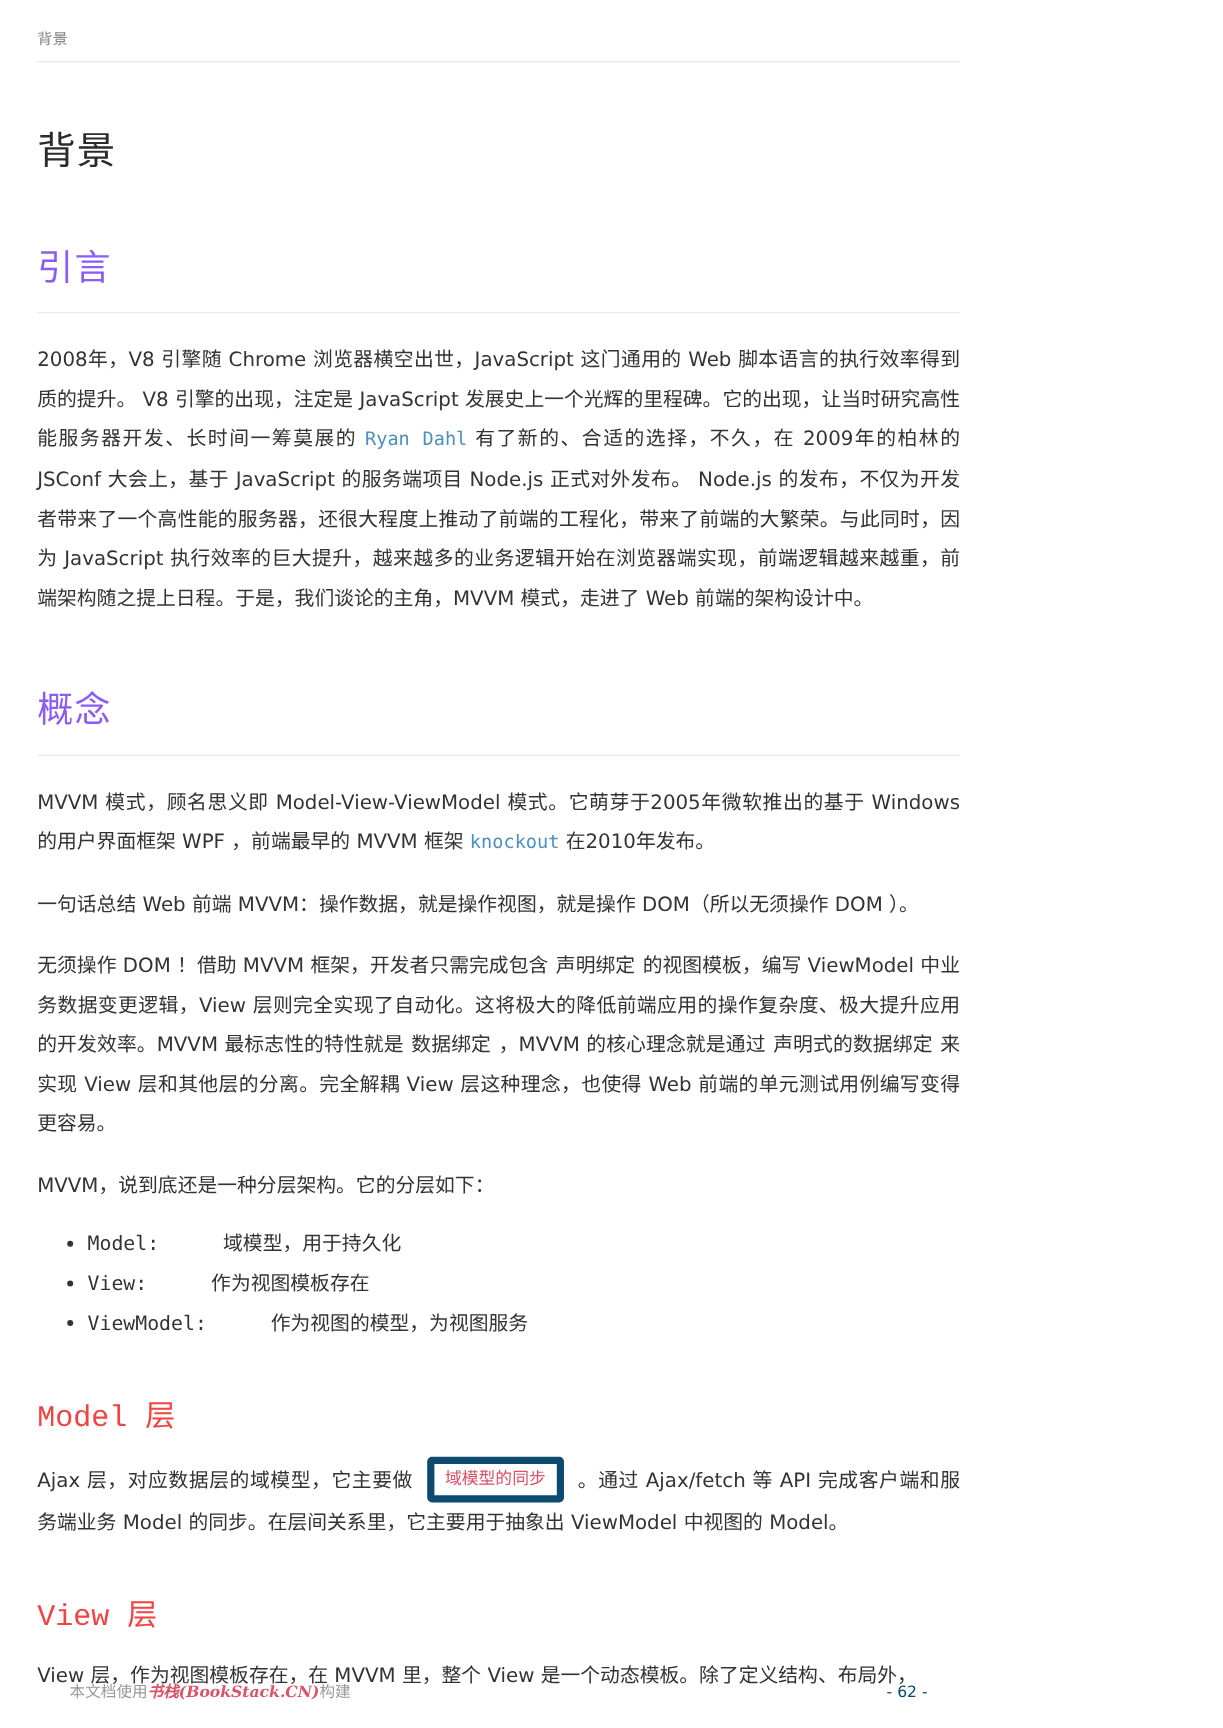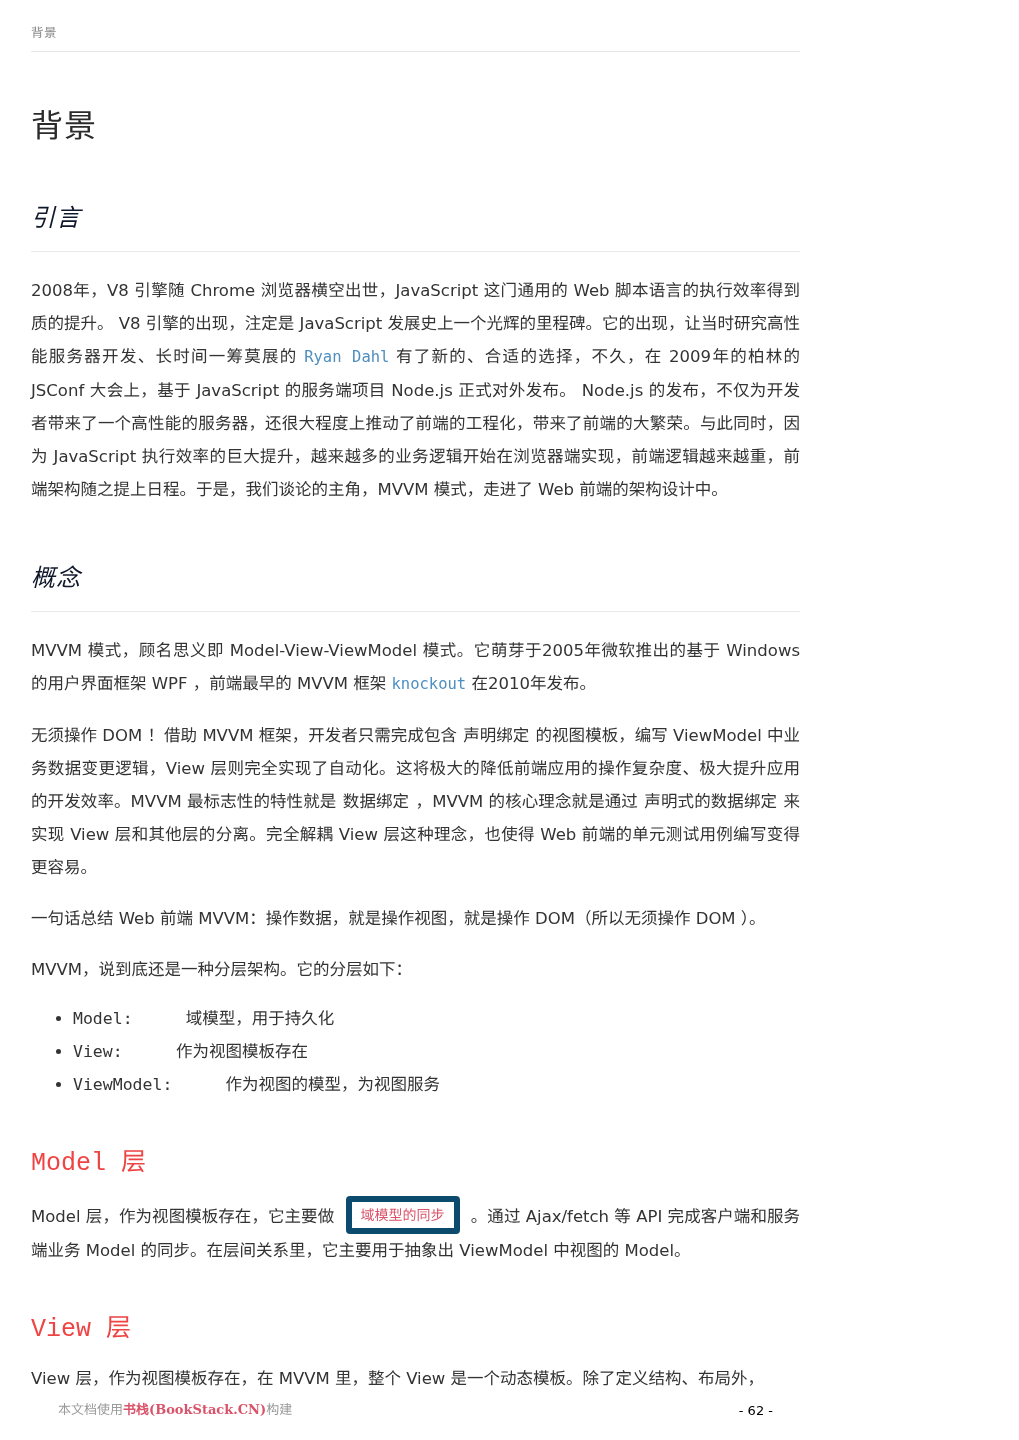--- a/index.html
+++ b/index.html
@@ -37,26 +37,25 @@
 
   h1.title {
     font-size: 32px;
     font-weight: normal;
     color: #2b2b2b;
     margin: 48px 0 0 0;
     letter-spacing: 1px;
   }
 
   h2.section {
-    font-size: 24px;
+    font-size: 30px;
     font-weight: normal;
-    color: #0f172a;
+    color: #8b5cf6;
     margin: 52px 0 0 0;
     letter-spacing: 1px;
-    font-style: italic;
   }
   .rule {
     border: 0;
     border-top: 1px solid #e9e9e9;
     margin: 18px 0 0 0;
   }
 
   h3.sub {
     font-size: 25px;
     font-weight: normal;
@@ -134,24 +133,25 @@
     font-size: 13px;
     color: #9a9a9a;
   }
   .footer .left {
     font-family: "DejaVu Serif", "Liberation Serif", serif;
   }
   .footer .left a {
     color: #d9546a;
     text-decoration: none;
     font-weight: bold;
+    font-style: italic;
   }
   .footer .right {
     font-family: "DejaVu Sans", sans-serif;
-    color: #000000;
+    color: #0c4a6e;
   }
 </style>
 </head>
 <body>
 
 <div class="page">
 
   <div class="running-header">背景</div>
   <hr class="header-rule">
 
@@ -160,34 +160,34 @@
   <h2 class="section">引言</h2>
   <hr class="rule">
 
   <p class="body first mono"><span>2008年，V8 引擎随 Chrome 浏览器横空出世，JavaScript 这门通用的 Web 脚本语言的执行效率得到质的提升。 V8 引擎的出现，注定是 JavaScript 发展史上一个光辉的里程碑。它的出现，让当时研究高性能服务器开发、长时间一筹莫展的 </span><a class="link" href="#">Ryan Dahl</a><span> 有了新的、合适的选择，不久，在 2009年的柏林的 JSConf 大会上，基于 JavaScript 的服务端项目 Node.js 正式对外发布。 Node.js 的发布，不仅为开发者带来了一个高性能的服务器，还很大程度上推动了前端的工程化，带来了前端的大繁荣。与此同时，因为 JavaScript 执行效率的巨大提升，越来越多的业务逻辑开始在浏览器端实现，前端逻辑越来越重，前端架构随之提上日程。于是，我们谈论的主角，MVVM 模式，走进了 Web 前端的架构设计中。</span></p>
 
   <h2 class="section">概念</h2>
   <hr class="rule">
 
   <p class="body first mono"><span>MVVM 模式，顾名思义即 Model-View-ViewModel 模式。它萌芽于2005年微软推出的基于 Windows 的用户界面框架 WPF ，前端最早的 MVVM 框架 </span><a class="link" href="#">knockout</a><span> 在2010年发布。</span></p>
 
+  <p class="body mono">一句话总结 Web 前端 MVVM：操作数据，就是操作视图，就是操作 DOM（所以无须操作 DOM ）。</p>
+
   <p class="body mono"><span>无须操作 DOM ！借助 MVVM 框架，开发者只需完成包含 </span><span class="term">声明绑定</span><span> 的视图模板，编写 ViewModel 中业务数据变更逻辑，View 层则完全实现了自动化。这将极大的降低前端应用的操作复杂度、极大提升应用的开发效率。MVVM 最标志性的特性就是 </span><span class="term">数据绑定</span><span> ，MVVM 的核心理念就是通过 </span><span class="term">声明式的数据绑定</span><span> 来实现 View 层和其他层的分离。完全解耦 View 层这种理念，也使得 Web 前端的单元测试用例编写变得更容易。</span></p>
-
-  <p class="body mono">一句话总结 Web 前端 MVVM：操作数据，就是操作视图，就是操作 DOM（所以无须操作 DOM ）。</p>
 
   <p class="body mono">MVVM，说到底还是一种分层架构。它的分层如下：</p>
 
   <ul class="bullets">
     <li><span>Model:</span><span class="cn"> 域模型，用于持久化</span></li>
     <li><span>View:</span><span class="cn"> 作为视图模板存在</span></li>
     <li><span>ViewModel:</span><span class="cn"> 作为视图的模型，为视图服务</span></li>
   </ul>
 
   <h3 class="sub">Model 层</h3>
-  <p class="body mono"><span>Model 层，作为视图模板存在，它主要做 </span><span class="tag">域模型的同步</span><span> 。通过 Ajax/fetch 等 API 完成客户端和服务端业务 Model 的同步。在层间关系里，它主要用于抽象出 ViewModel 中视图的 Model。</span></p>
+  <p class="body mono"><span>Ajax 层，对应数据层的域模型，它主要做 </span><span class="tag">域模型的同步</span><span> 。通过 Ajax/fetch 等 API 完成客户端和服务端业务 Model 的同步。在层间关系里，它主要用于抽象出 ViewModel 中视图的 Model。</span></p>
 
   <h3 class="sub">View 层</h3>
   <p class="body mono">View 层，作为视图模板存在，在 MVVM 里，整个 View 是一个动态模板。除了定义结构、布局外，</p>
 
   <div class="footer">
     <div class="left"><span>本文档使用</span><a href="#">书栈(BookStack.CN)</a><span>构建</span></div>
     <div class="right">- 62 -</div>
   </div>
 
 </div>

